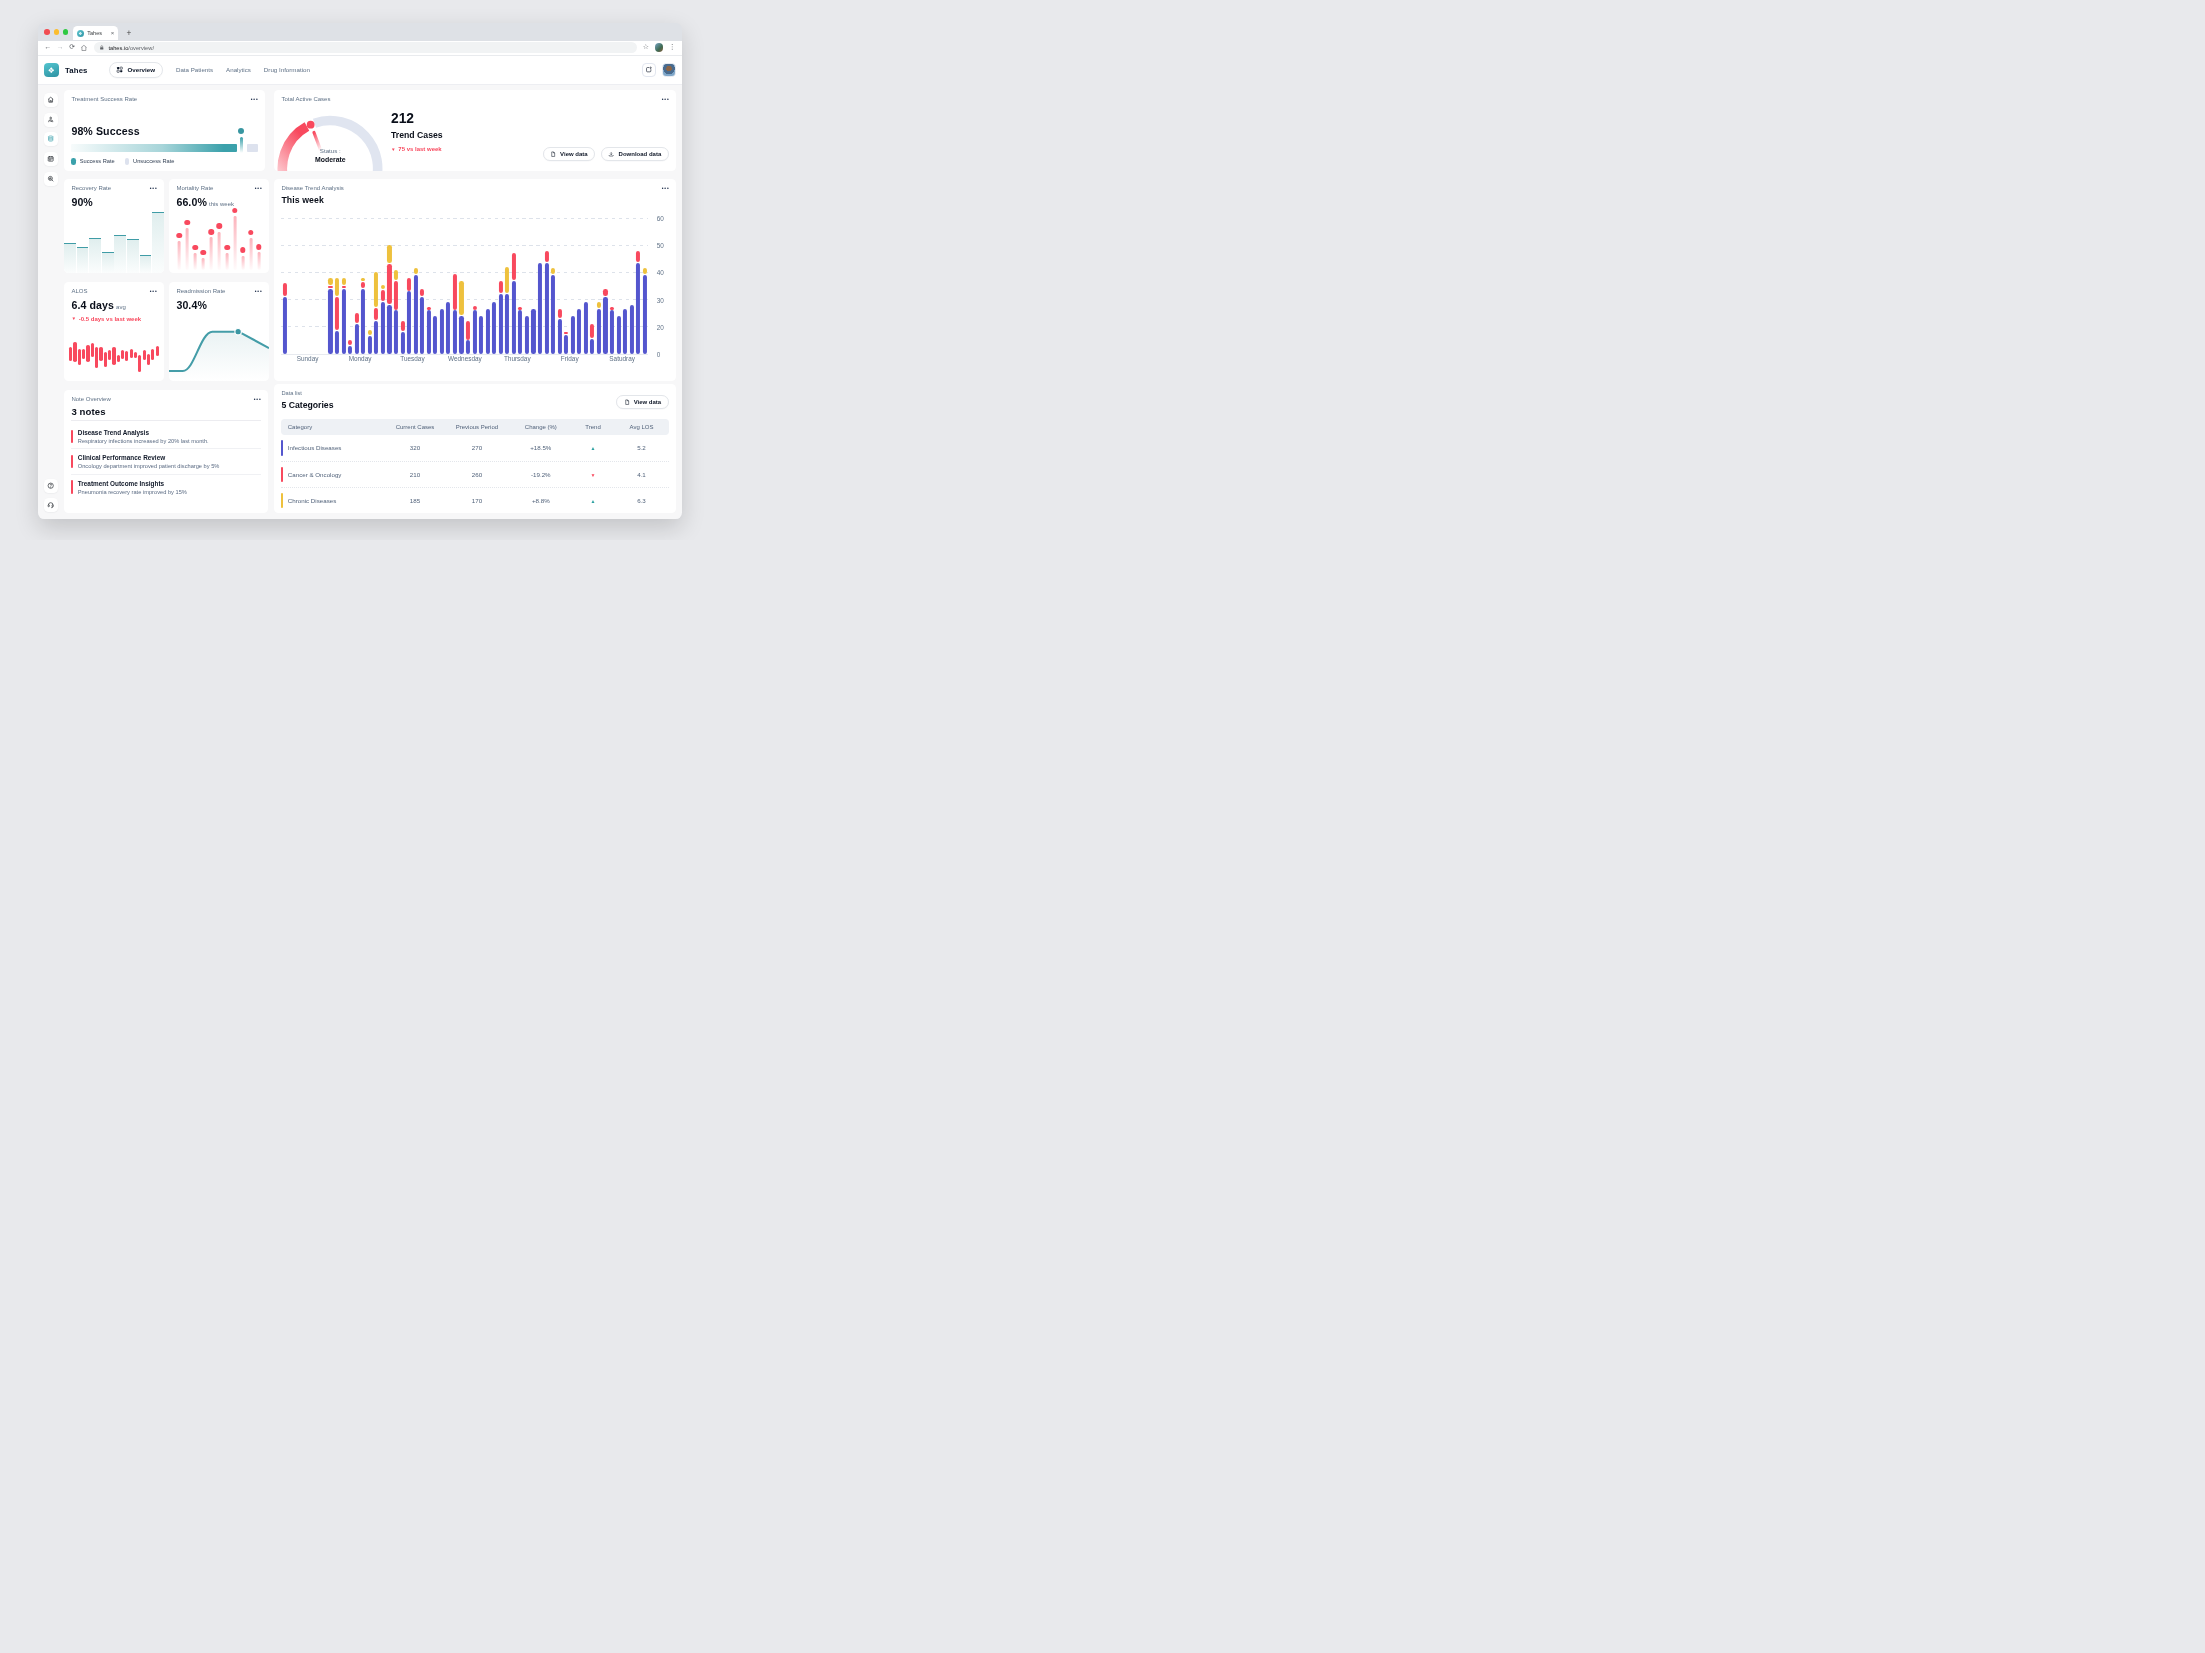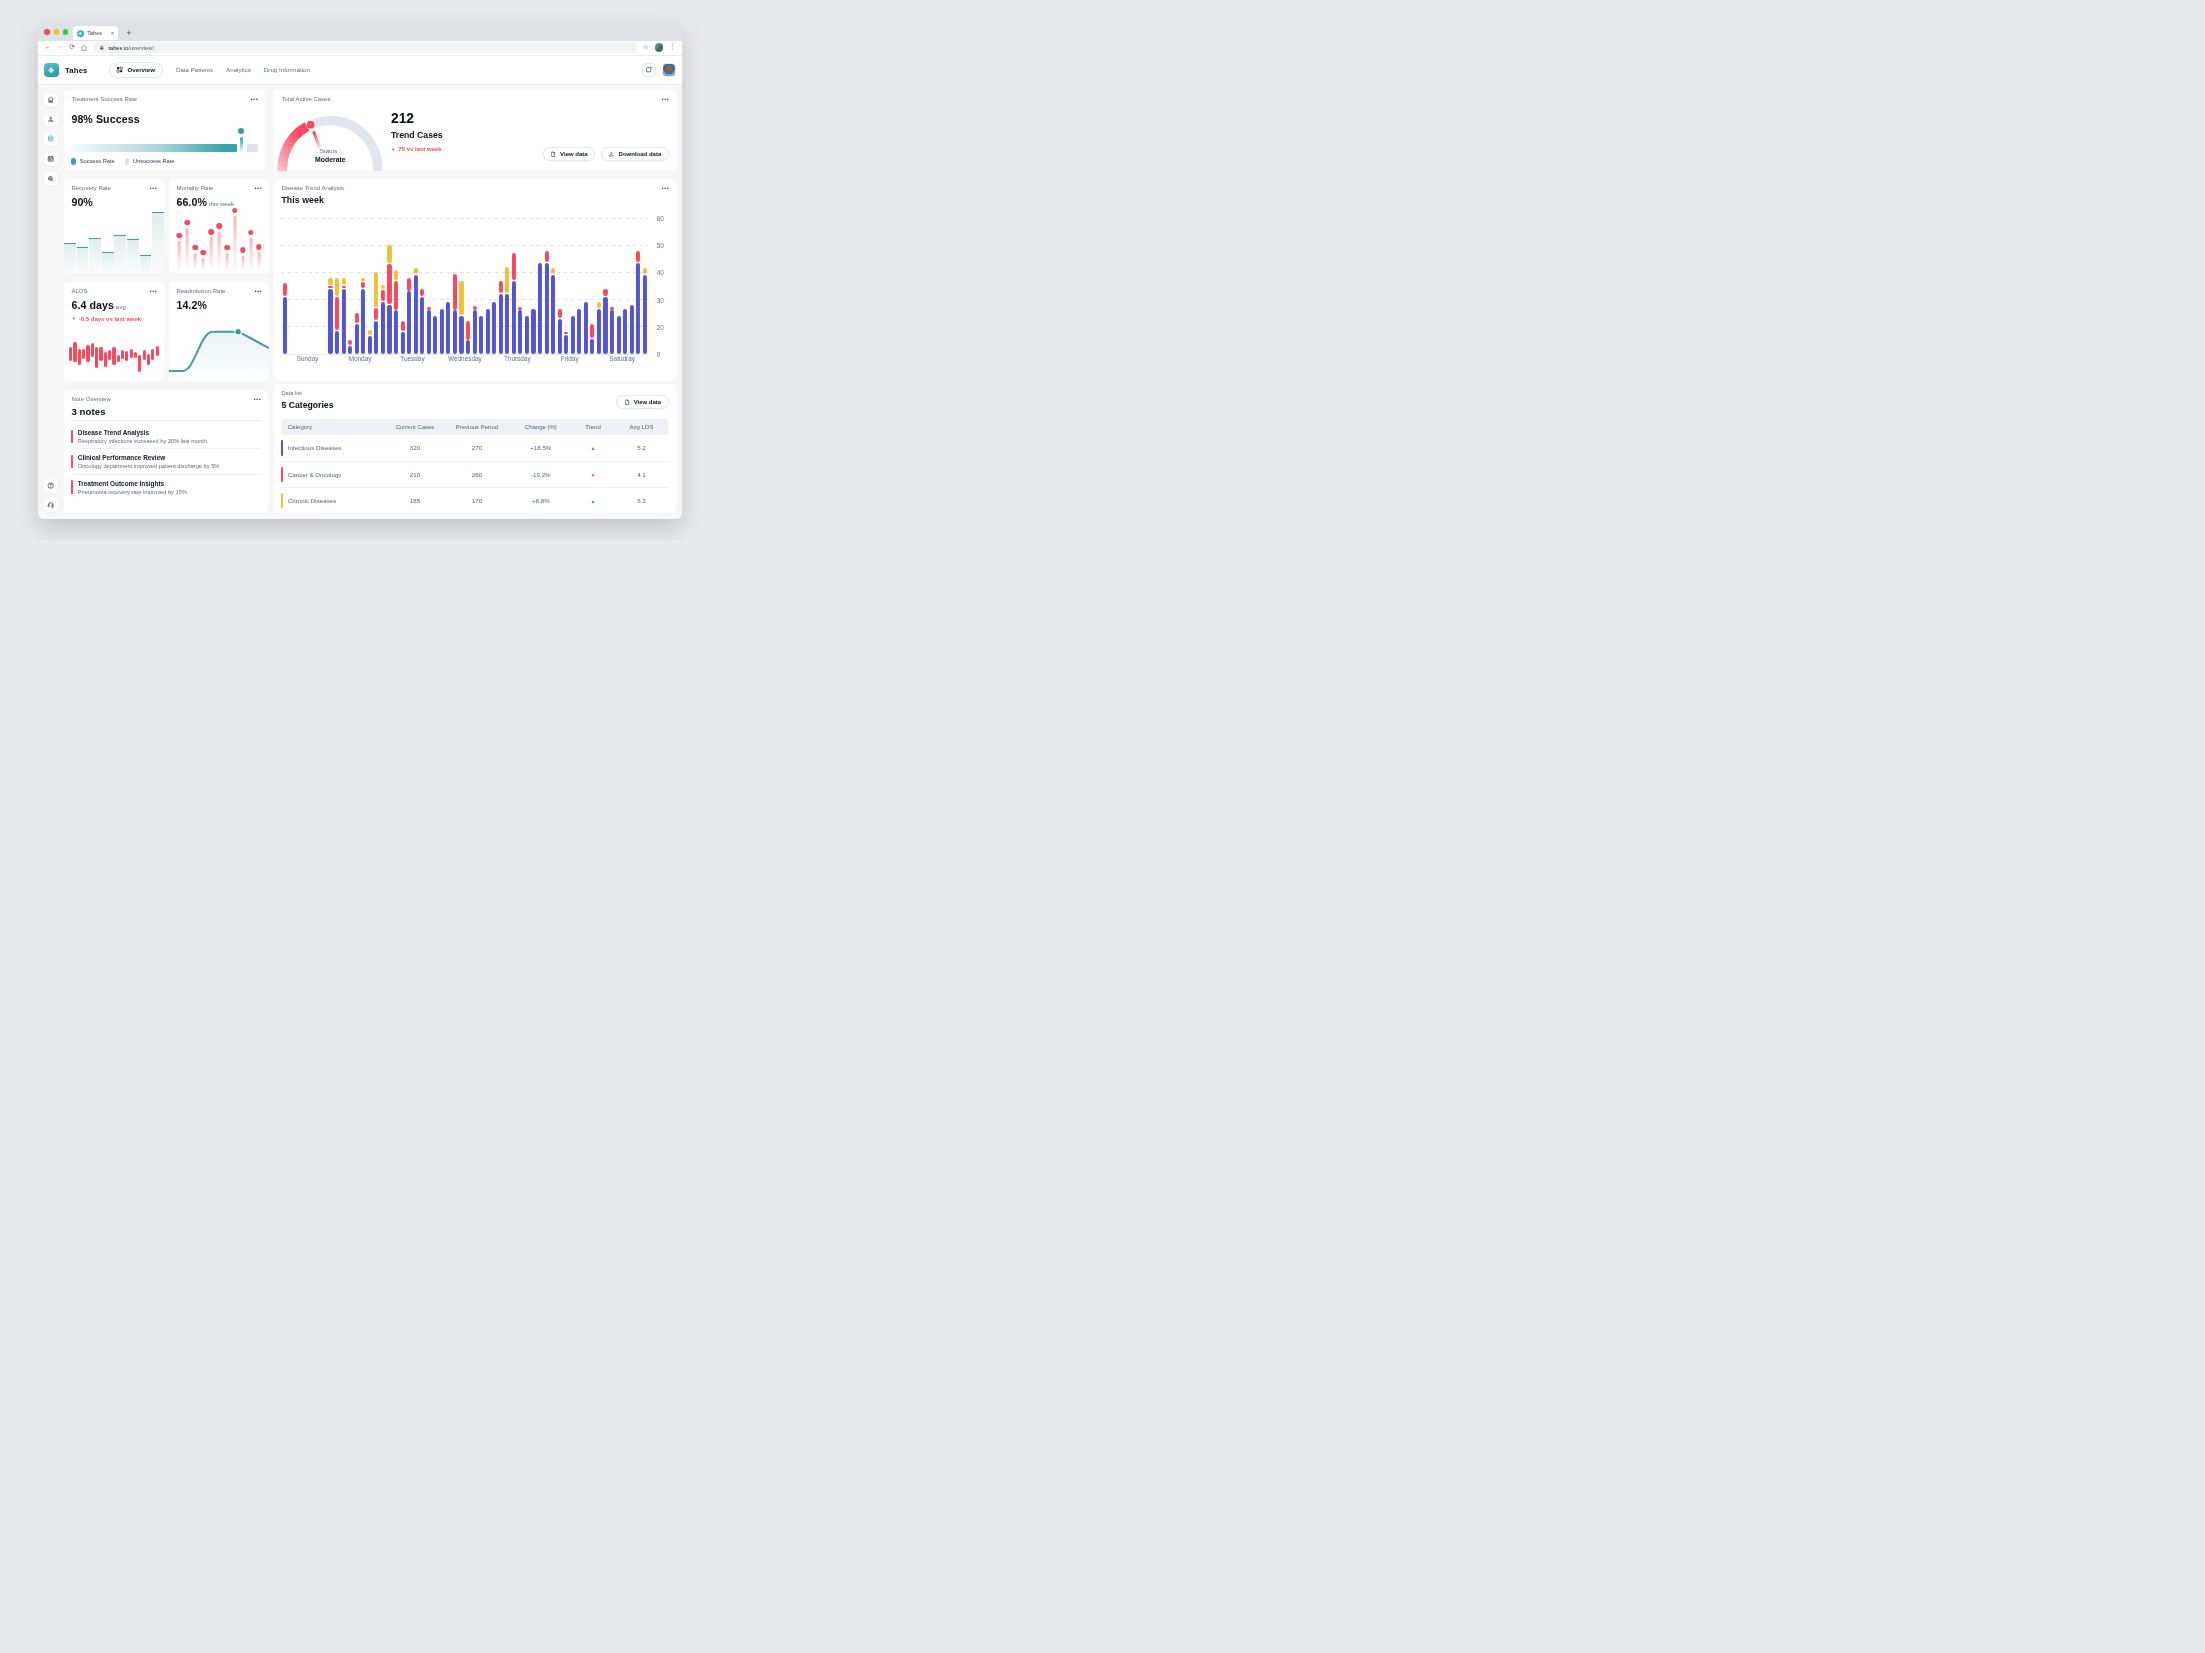--- a/index.html
+++ b/index.html
@@ -255,21 +255,21 @@
                 <rect x="16.5" y="12.5" width="4" height="6" rx="1.6"></rect>
                 <path d="M18.5 18.5v.6a2.6 2.6 0 0 1-2.6 2.4H13.5"></path>
               </svg>
             </span>
           </div>
         </div>
 
       <div class="card" style="left:26px;top:34px;width:201px;height:81px">
         <div class="pad">
           <div class="card-title">Treatment Success Rate</div>
-          <div class="bigval" style="margin-top:11px">98% Success</div>
+          <div class="bigval" style="margin-top:23px">98% Success</div>
         </div>
         <div class="more">•••</div>
         <div id="tsr-bar-wrap">
           <div id="tsr-bar" style="width: 89%;"></div>
             <div id="tsr-marker" style="left: calc(91.2% - 1.4px);"></div>
             <div id="tsr-dot" style="left: calc(91.2% - 2.8px); top: -2.3px;"></div>
             <div id="tsr-rest" style="width: 5.5%;"></div>
         </div>
         <div class="legend" id="tsr-legend">
             <div class="leg-item">
@@ -677,21 +677,21 @@
             <div class="alos-bar" style="left: calc(80.9524% + 0.5px); top: 28%; height: 25%;"></div>
             <div class="alos-bar" style="left: calc(85.7143% + 0.5px); top: 37%; height: 28%;"></div>
             <div class="alos-bar" style="left: calc(90.4762% + 0.5px); top: 26%; height: 27%;"></div>
             <div class="alos-bar" style="left: calc(95.2381% + 0.5px); top: 17%; height: 27%;"></div>
           </div>
       </div>
 
       <div class="card" style="left:131px;top:226px;width:100px;height:99px">
         <div class="pad">
           <div class="card-title">Readmission Rate</div>
-          <div class="bigval" style="margin-top:4.6px">14.2%</div>
+          <div class="bigval" style="margin-top:4.6px">30.4%</div>
         </div>
         <div class="more">•••</div>
         <svg id="readm-svg" viewBox="0 0 217 138" preserveAspectRatio="none">
           <defs>
             <linearGradient id="rdFill" x1="0" y1="0" x2="0" y2="1">
               <stop offset="0" stop-color="#9fc6cb" stop-opacity="0.22"></stop>
               <stop offset="1" stop-color="#9fc6cb" stop-opacity="0"></stop>
             </linearGradient>
           </defs>
           <path d="M0 116 H30 C55 116 68 31 94 30 H148 C152 30 154 31 157 33 L217 66 V138 H0 Z" fill="url(#rdFill)"></path>

